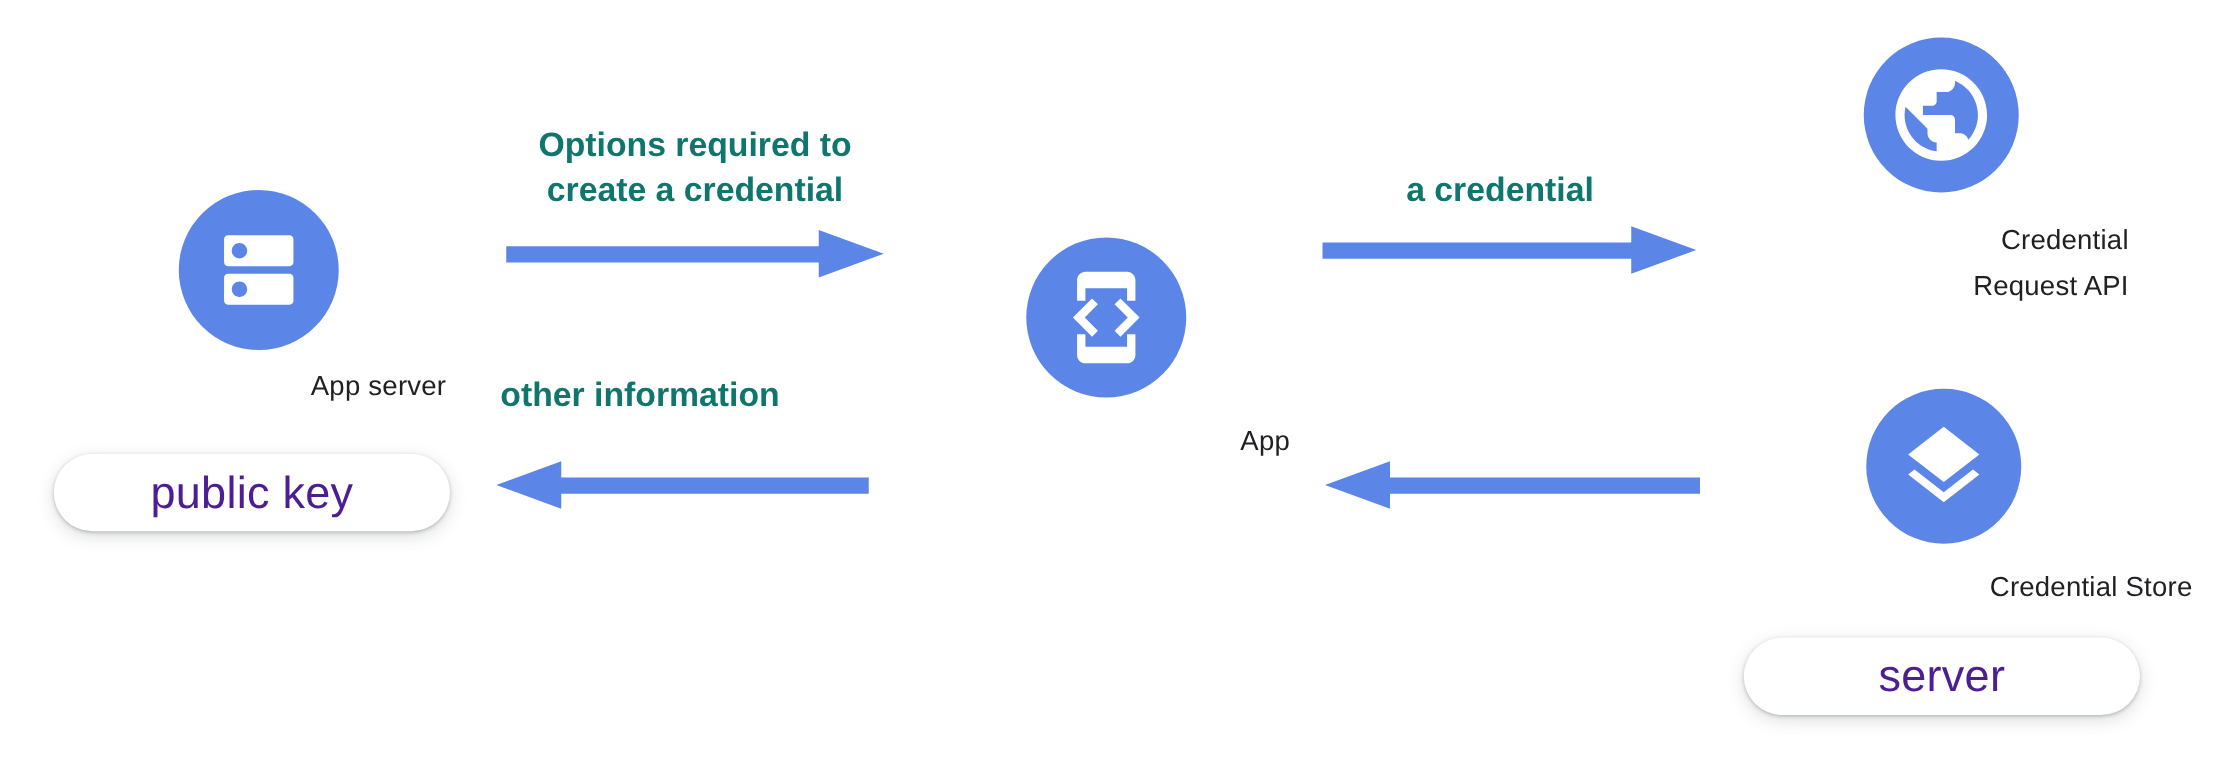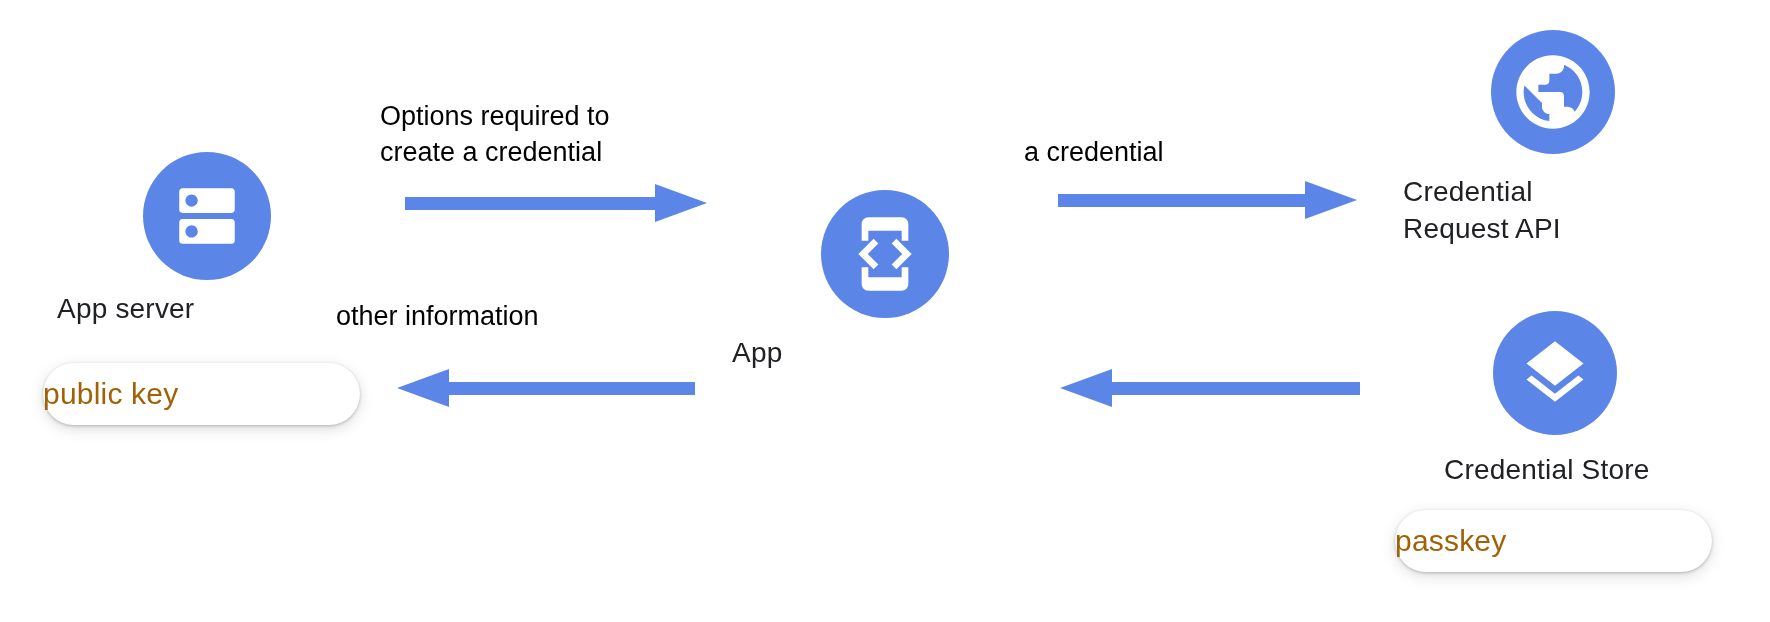--- a/index.html
+++ b/index.html
@@ -21,35 +21,35 @@
     background: #5B86E8;
     display: flex;
     align-items: center;
     justify-content: center;
   }
   .node-circle svg { display: block; fill: #ffffff; }
 
   
   .node-label {
     position: absolute;
-    text-align: left;
+    text-align: right;
     color: #202124;
-    font-size: 28px;
+    font-size: 22px;
     font-weight: 500;
     letter-spacing: 0.2px;
     line-height: 37px;
   }
 
   
   .arrow-label {
     position: absolute;
-    text-align: left;
-    color: #000000;
+    text-align: center;
+    color: #0f766e;
     font-size: 27px;
-    font-weight: 400;
+    font-weight: 700;
     line-height: 36px;
   }
   .arrow-label.mono {
     font-family: "DejaVu Sans Mono", "Liberation Mono", monospace;
     font-size: 29px;
     line-height: 32px;
   }
 
   
   .arrow { position: absolute; height: 38px; }
@@ -74,22 +74,23 @@
 
   
   .pill {
     position: absolute;
     height: 62px;
     background: #ffffff;
     border-radius: 31px;
     box-shadow: 0 1px 3px rgba(60,64,67,0.30), 0 4px 14px rgba(60,64,67,0.18);
     display: flex;
     align-items: center;
-    color: #a16207;
-    font-size: 30px;
+    justify-content: center;
+    color: #4c1d95;
+    font-size: 36px;
     font-weight: 500;
     letter-spacing: 0.2px;
   }
 </style>
 </head>
 <body>
 
 <div class="canvas">
 
   <div class="node-circle" style="left:143px; top:152px; width:128px; height:128px;">
@@ -159,16 +160,16 @@
 
   <div class="node-circle" style="left:1493px; top:311px; width:124px; height:124px;">
     <span>
       <svg width="76" height="76" viewBox="0 0 24 24">
         <path d="M11.99 18.54l-7.37-5.73L3 14.07l9 7 9-7-1.63-1.27-7.38 5.74zM12 16l7.36-5.73L21 9l-9-7-9 7 1.63 1.27L12 16z"></path>
       </svg>
     </span>
   </div>
   <div class="node-label" style="left:1444px; top:451px; width:310px;">Credential Store</div>
   <div class="pill" style="left:1395px; top:510px; width:317px;">
-    <span>passkey</span>
+    <span>server</span>
   </div>
 
 </div>
 
 </body></html>

